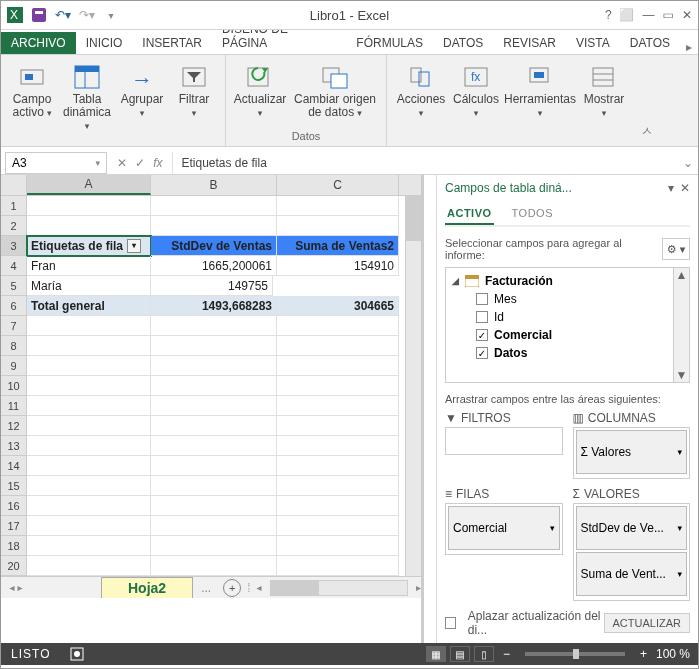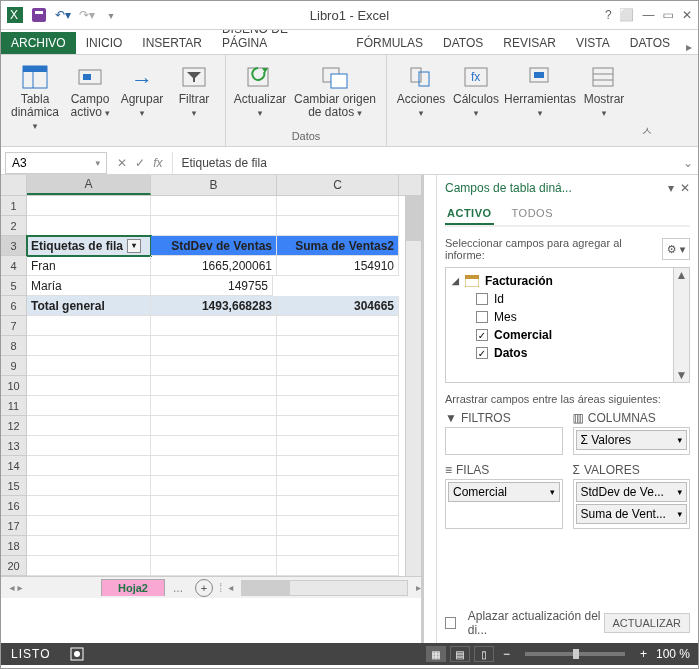--- a/index.html
+++ b/index.html
@@ -56,21 +56,21 @@
 .cell { border-right: 1px solid #e0e0e0; border-bottom: 1px solid #e0e0e0; padding: 1px 4px; display: flex; align-items: center; color: #222; }
 .cell.r { justify-content: flex-end; }
 .cell.hdr { background: #3b82f6; font-weight: 600; }
 .cell.tot { background: #dce6f1; font-weight: 600; }
 .cell.selected { outline: 2px solid #217346; outline-offset: -1px; background: #dce6f1; }
 .filter-arrow { width: 14px; height: 14px; border: 1px solid #888; background: #f5f5f5; display: inline-flex; align-items: center; justify-content: center; font-size: 8px; margin-left: 4px; }
 
 
 .sheet-bar { height: 22px; border-top: 1px solid #ccc; display: flex; align-items: center; background: #f1f1f1; }
 .sheet-nav { width: 30px; display: flex; justify-content: center; gap: 4px; color: #888; font-size: 10px; }
-.sheet-tab { padding: 2px 16px; background: #f9a8d4; border: 1px solid #aaa; border-bottom: none; font-weight: 600; color: #217346; font-size: 11px; }
+.sheet-tab { padding: 2px 26px; background: #fef9c3; border: 1px solid #aaa; border-bottom: none; font-weight: 600; color: #217346; font-size: 14px; }
 .sheet-more { padding: 0 8px; color: #888; }
 .sheet-add { width: 18px; height: 18px; border-radius: 50%; border: 1px solid #888; display: flex; align-items: center; justify-content: center; font-size: 11px; color: #555; margin-left: 4px; }
 .hscroll { flex: 1; height: 16px; margin: 0 6px; background: #e8e8e8; position: relative; border: 1px solid #ccc; }
 .hscroll-thumb { position: absolute; left: 0; width: 48px; top: 0; bottom: 0; background: #cdcdcd; }
 .vscroll-wrapper { width: 16px; background: #e8e8e8; border-left: 1px solid #ccc; position: relative; }
 .vscroll-thumb { position: absolute; top: 0; width: 100%; height: 45px; background: #cdcdcd; }
 .grid-rows-wrap { display: flex; }
 .rows-inner { flex: 1; }
 
 
@@ -94,21 +94,21 @@
 .field-row.indent { padding-left: 30px; }
 .field-row .name.bold { font-weight: 600; }
 .fields-scroll { width: 16px; background: #f0f0f0; border-left: 1px solid #ccc; display: flex; flex-direction: column; justify-content: space-between; font-size: 9px; color: #666; align-items: center; }
 
 .drag-label { color: #555; font-size: 11px; margin: 10px 0 6px 0; }
 .areas { display: grid; grid-template-columns: 1fr 1fr; gap: 8px 10px; }
 .area-box { }
 .area-title { font-size: 11px; color: #555; display: flex; align-items: center; gap: 4px; margin-bottom: 2px; }
 .area-list { border: 1px solid #ccc; min-height: 28px; background: #fff; padding: 2px; }
 .area-list.tall { min-height: 50px; }
-.area-item { background: #f0f0f0; border: 1px solid #bbb; padding: 2px 4px; display: flex; justify-content: space-between; align-items: center; font-size: 11px; margin-bottom: 2px; }
+.area-item { background: #f0f0f0; border: 1px solid #bbb; padding: 14px 4px; display: flex; justify-content: space-between; align-items: center; font-size: 11px; margin-bottom: 2px; }
 .area-item .dd { font-size: 9px; }
 
 .tp-footer { margin-top: auto; display: flex; align-items: center; justify-content: space-between; padding-top: 8px; }
 .tp-footer label { display: flex; align-items: center; gap: 12px; font-size: 11px; color: #555; }
 .update-btn { background: #f0f0f0; border: 1px solid #ccc; padding: 3px 8px; font-size: 11px; color: #555; }
 
 
 .statusbar { height: 22px; background: #444; color: #fff; display: flex; align-items: center; font-size: 11px; }
 .status-left { padding: 0 10px; letter-spacing: 1px; }
 .status-mid { margin-left: 10px; }
@@ -159,38 +159,38 @@
   <span class="ribbon-tab">DATOS</span>
   <span class="ribbon-tab">REVISAR</span>
   <span class="ribbon-tab">VISTA</span>
   <span class="ribbon-tab">DATOS</span>
   <span class="ribbon-more">▸</span>
 </div>
 
 <div class="ribbon-body">
   <div class="ribbon-group">
     <div class="ribbon-buttons">
+      <div class="rbtn narrow">
+        <div class="rbtn-icon">
+            <svg width="26" height="26">
+              <rect x="2" y="6" width="22" height="14" fill="none" stroke="#888"></rect>
+              <rect x="6" y="10" width="8" height="6" fill="#2a74c7"></rect>
+            </svg>
+          </div>
+        <div class="rbtn-label"><span>Campo activo</span> <span class="rbtn-arrow">▾</span></div>
+      </div>
       <div class="rbtn">
         <div class="rbtn-icon">
             <svg width="28" height="26">
               <rect x="2" y="2" width="24" height="22" fill="none" stroke="#2a74c7"></rect>
               <rect x="2" y="2" width="24" height="6" fill="#2a74c7"></rect>
               <line x1="12" y1="2" x2="12" y2="24" stroke="#2a74c7"></line>
             </svg>
           </div>
         <div class="rbtn-label"><span>Tabla dinámica</span> <span class="rbtn-arrow">▾</span></div>
-      </div>
-      <div class="rbtn narrow">
-        <div class="rbtn-icon">
-            <svg width="26" height="26">
-              <rect x="2" y="6" width="22" height="14" fill="none" stroke="#888"></rect>
-              <rect x="6" y="10" width="8" height="6" fill="#2a74c7"></rect>
-            </svg>
-          </div>
-        <div class="rbtn-label"><span>Campo activo</span> <span class="rbtn-arrow">▾</span></div>
       </div>
       <div class="rbtn narrow">
         <div class="rbtn-icon" style="color:#2a74c7;font-size:22px">→</div>
         <div class="rbtn-label"><span>Agrupar</span><br><span class="rbtn-arrow">▾</span></div>
       </div>
       <div class="rbtn narrow">
         <div class="rbtn-icon">
             <svg width="26" height="26">
               <rect x="2" y="4" width="22" height="18" fill="none" stroke="#888"></rect>
               <polygon points="6,8 20,8 14,14 14,18 12,18 12,14" fill="#555"></polygon>
@@ -465,25 +465,25 @@
                 <svg width="14" height="12">
                   <rect width="14" height="12" fill="none" stroke="#c79838"></rect>
                   <rect width="14" height="4" fill="#c79838"></rect>
                 </svg>
               </span>
             <span>Facturación</span>
           </div>
           <div id="fields-container">
               <div class="field-row indent">
                 <span class="checkbox"></span>
-                <span class="name">Id</span>
+                <span class="name">Mes</span>
               </div>
               <div class="field-row indent">
                 <span class="checkbox"></span>
-                <span class="name">Mes</span>
+                <span class="name">Id</span>
               </div>
               <div class="field-row indent">
                 <span class="checkbox">✓</span>
                 <span class="name bold">Comercial</span>
               </div>
               <div class="field-row indent">
                 <span class="checkbox">✓</span>
                 <span class="name bold">Datos</span>
               </div>
             </div>

